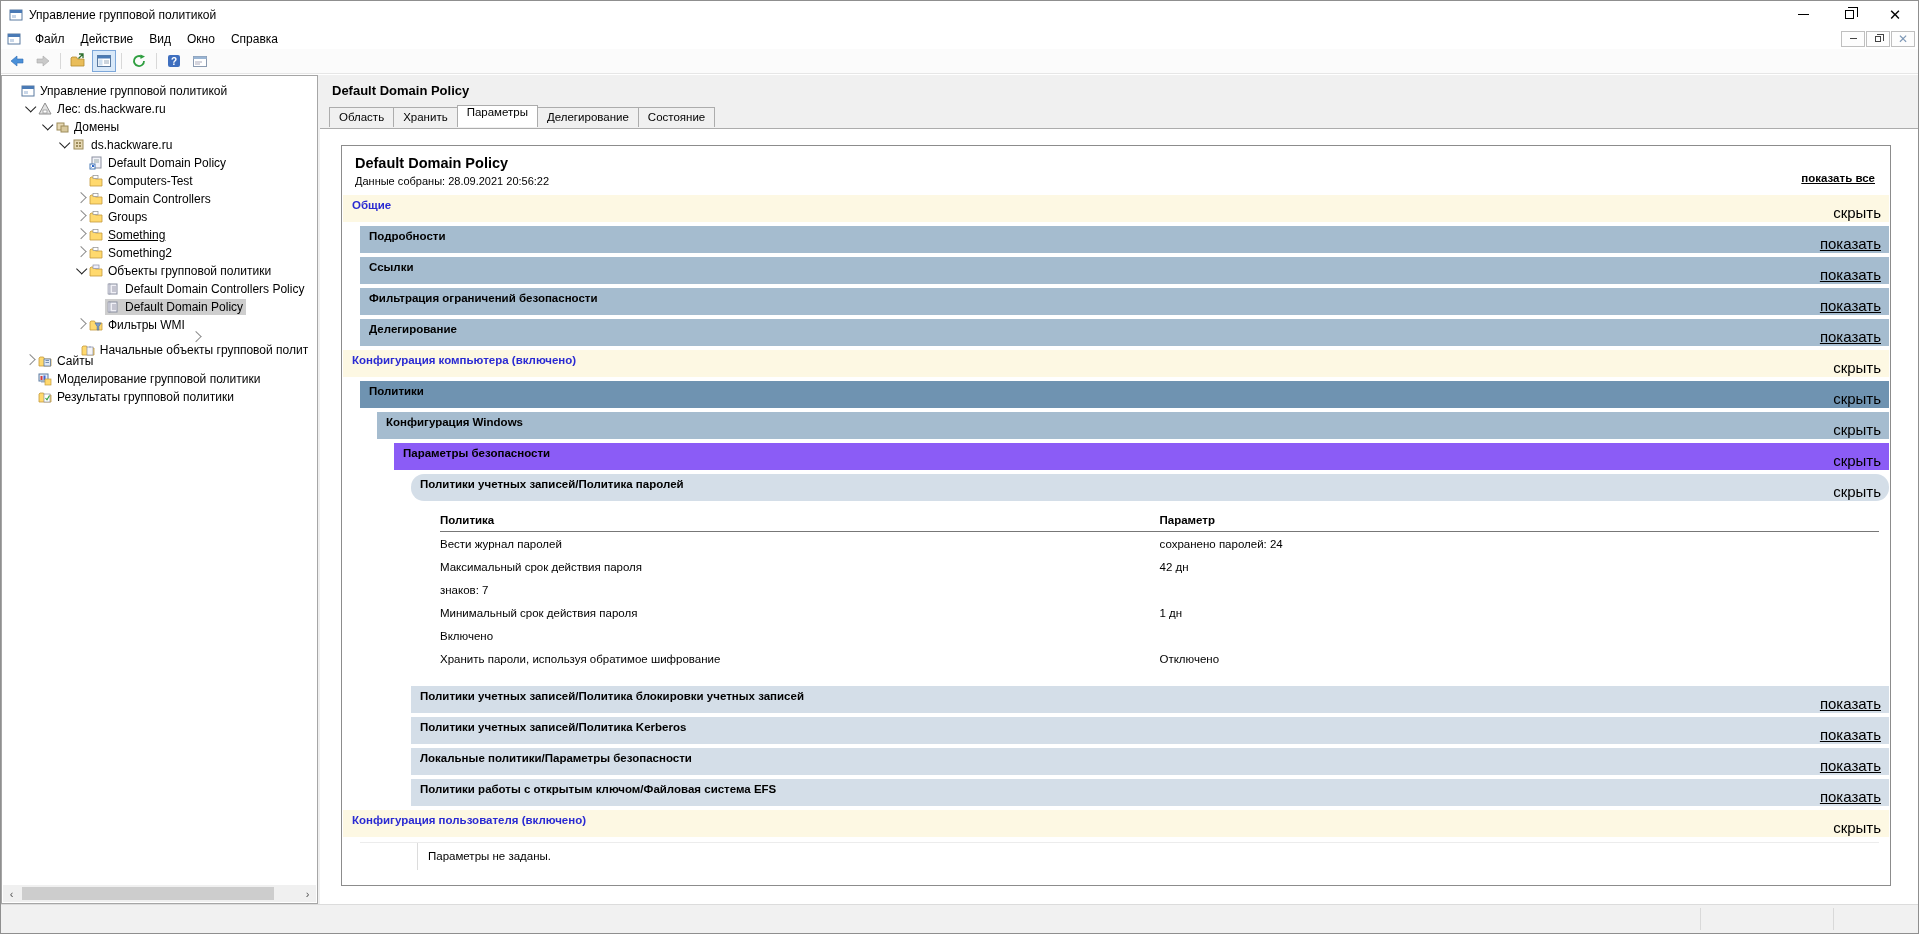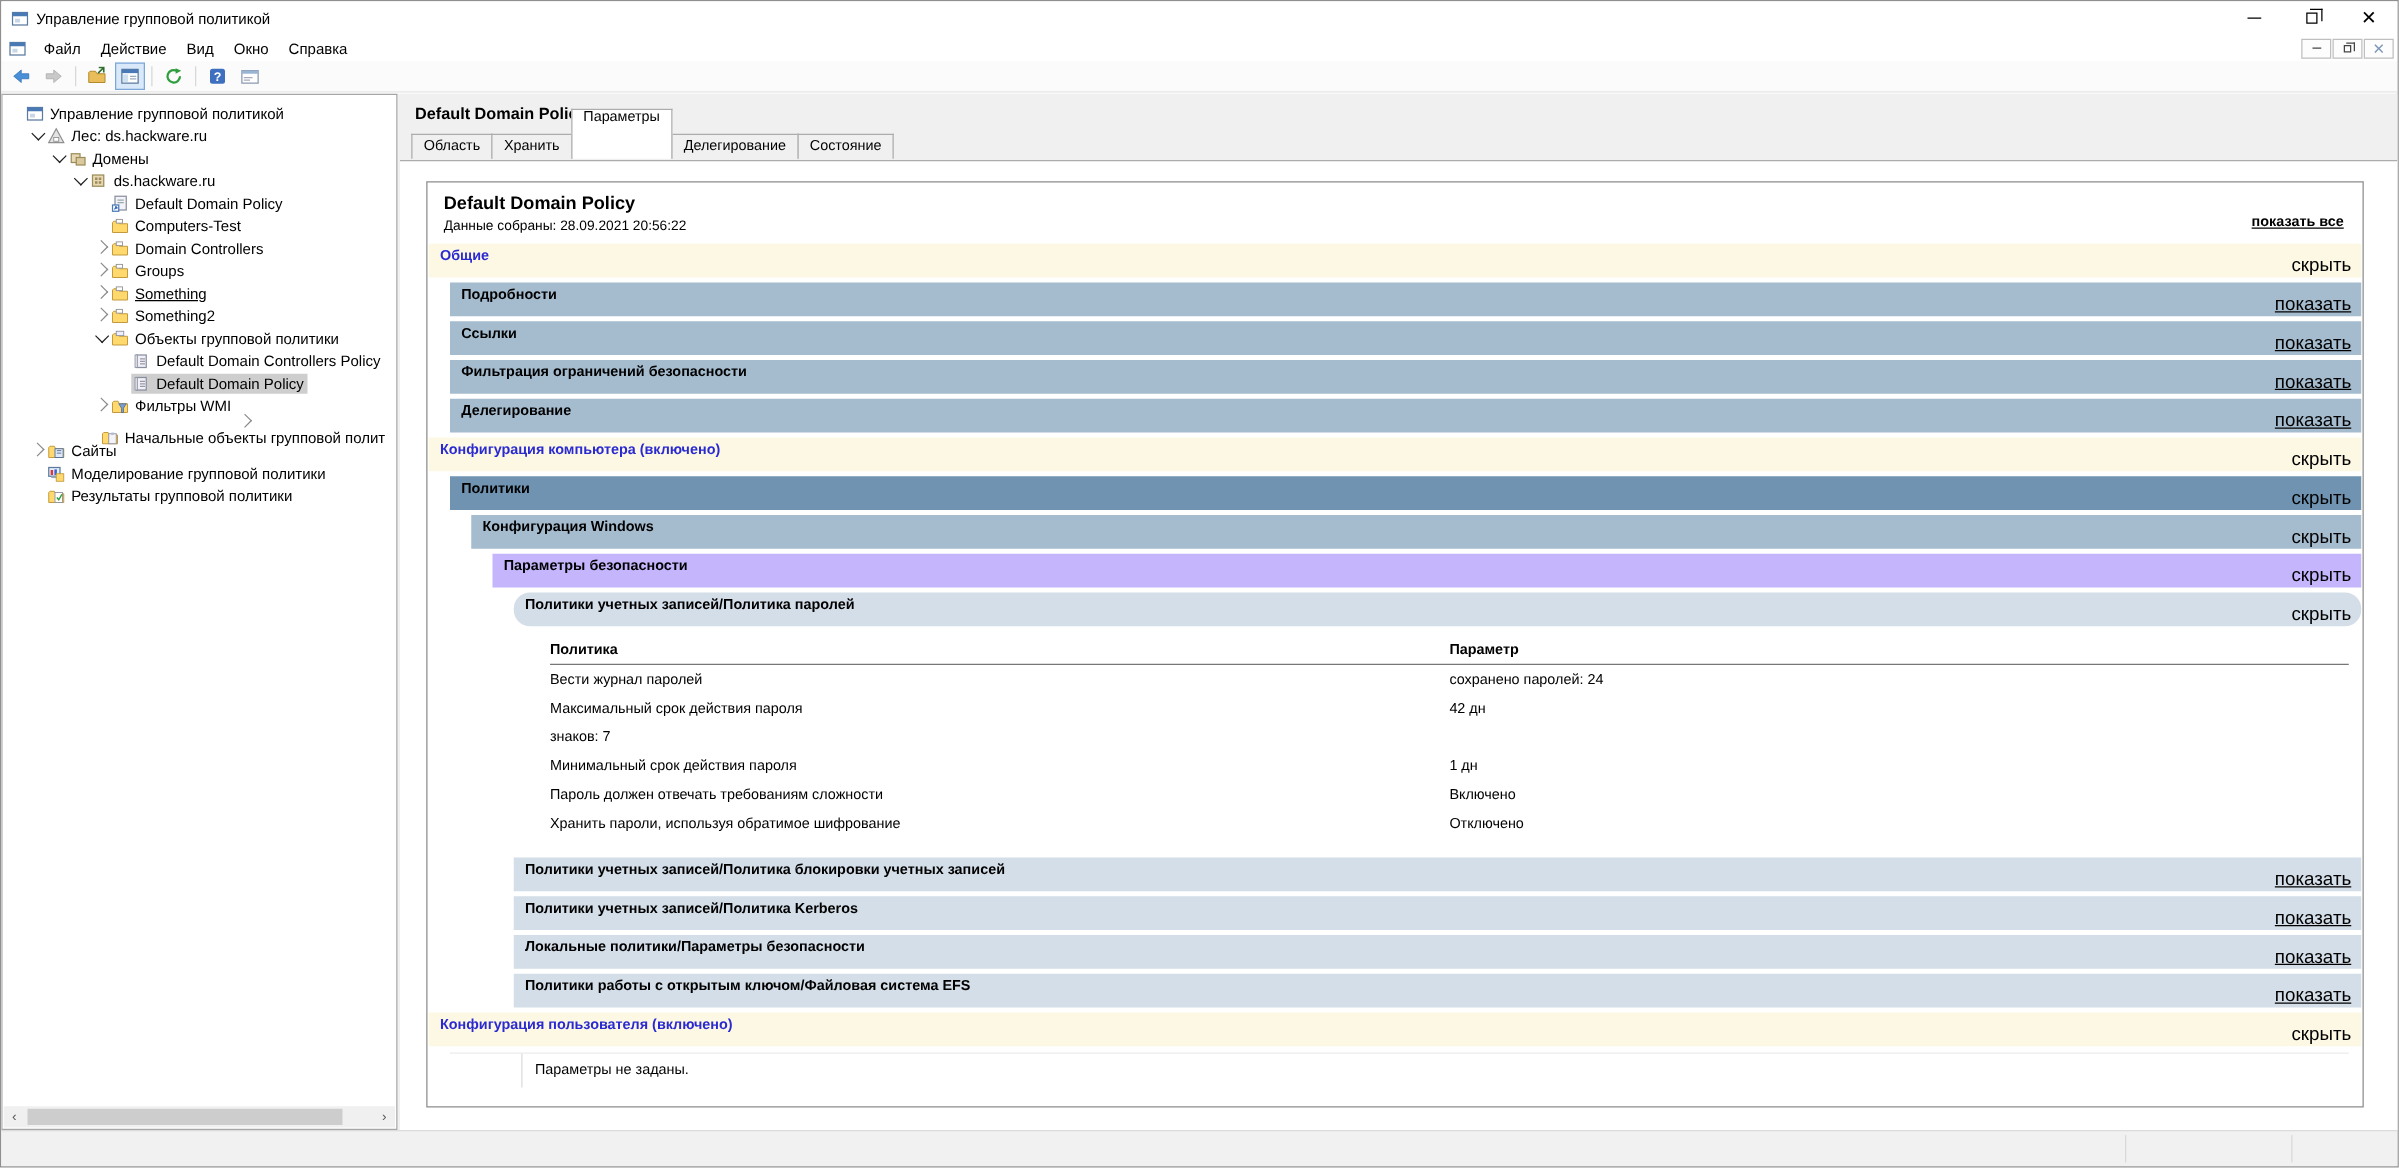--- a/index.html
+++ b/index.html
@@ -47,38 +47,38 @@
   .tree-label { font-size:12px; }
   .tree-hscroll { position:absolute; left:1px; right:1px; bottom:1px; height:17px; background:#f0f0f0; display:flex; align-items:center; }
   .hs-arrow { width:17px; height:17px; display:flex; align-items:center; justify-content:center; font-size:11px; color:#555; flex:none; }
   .hs-thumb { height:13px; background:#cdcdcd; width:252px; margin:0 2px; }
   .hs-track { flex:1; }
   
   .mainpane { position:absolute; top:0; left:319px; right:0; height:100%; background:#f0f0f0; }
   .page-title { font-size:13px; font-weight:bold; padding:8px 0 7px 12px; }
   .tabstrip { display:flex; padding-left:9px; height:22px; align-items:flex-end; }
   .tab { border:1px solid #acacac; border-bottom:none; background:#f0f0f0; padding:3px 9px 3px 9px; font-size:11.5px; margin-right:-1px; height:20px; }
-  .tab.active { background:#fff; height:40px; position:relative; z-index:2; padding-top:0; }
+  .tab.active { background:#fff; height:22px; position:relative; z-index:2; padding-top:0; }
   .tabcontent { position:absolute; top:53px; left:0; right:0; bottom:0; background:#fff; border-top:1px solid #acacac; }
   
   .report { position:absolute; top:16px; left:21px; right:27px; bottom:18px; background:#fff; border:1px solid #8c8c8c; overflow:hidden; }
   .report-header { position:relative; padding:9px 14px 6px 13px; }
   .report-title { font-size:14.5px; font-weight:bold; }
   .report-collected { font-size:11px; margin-top:4px; }
   .show-all { position:absolute; right:15px; top:26px; font-size:11.5px; font-weight:bold; text-decoration:underline; color:#000; cursor:pointer; }
   .bands { padding:2px 1px 0 1px; }
   .band { position:relative; height:27px; margin-bottom:4px; }
   .band .band-label { position:absolute; left:9px; top:4px; font-size:11.5px; font-weight:bold; color:#000; }
   .band .band-action { position:absolute; right:8px; bottom:1px; font-size:15px; color:#000; cursor:pointer; }
   .band .band-action.show { text-decoration:underline; }
   .band.tone-yellow { background:#fdf8e3; }
   .band.tone-yellow .band-label { color:#2a2ad2; font-weight:bold; }
   .band.tone-dark    { background:#6f93b1; }
   .band.tone-medium  { background:#a5bccf; }
-  .band.tone-light   { background:#c4b5fd; }
+  .band.tone-light   { background:#8b5cf6; }
   .band.tone-lighter { background:#d4dee8; }
   .rep-table { margin:8px 10px 16px 97px; }
   .rep-tr { display:flex; font-size:11.5px; }
   .rep-tr.head { font-weight:bold; border-bottom:1px solid #777; }
   .rep-td { width:50%; padding:5px 4px 5px 0; }
   .rep-tr:not(.head) .rep-td { padding:5.5px 4px 5.5px 0; }
   .note-row { display:flex; margin:5px 10px 0 17px; height:28px; border-top:1px solid #ececec; }
   .note-cell { width:58px; border-right:1px solid #dcdcdc; flex:none; }
   .note-text { font-size:11.5px; padding:7px 0 0 10px; }
   
@@ -548,21 +548,20 @@
                   <div class="rep-td">42 дн</div>
                 </div>
                 <div class="rep-tr">
                   <div class="rep-td">знаков: 7</div>
                 </div>
                 <div class="rep-tr">
                   <div class="rep-td">Минимальный срок действия пароля</div>
                   <div class="rep-td">1 дн</div>
                 </div>
                 <div class="rep-tr">
-                  <div class="rep-td">Пароль должен отвечать требованиям сложности</div>
                   <div class="rep-td">Включено</div>
                 </div>
                 <div class="rep-tr">
                   <div class="rep-td">Хранить пароли, используя обратимое шифрование</div>
                   <div class="rep-td">Отключено</div>
                 </div>
               </div>
               <div class="band tone-lighter" style="margin-left: 68px;">
                 <span class="band-label">Политики учетных записей/Политика блокировки учетных записей</span>
                 <span class="band-action show">показать</span>

